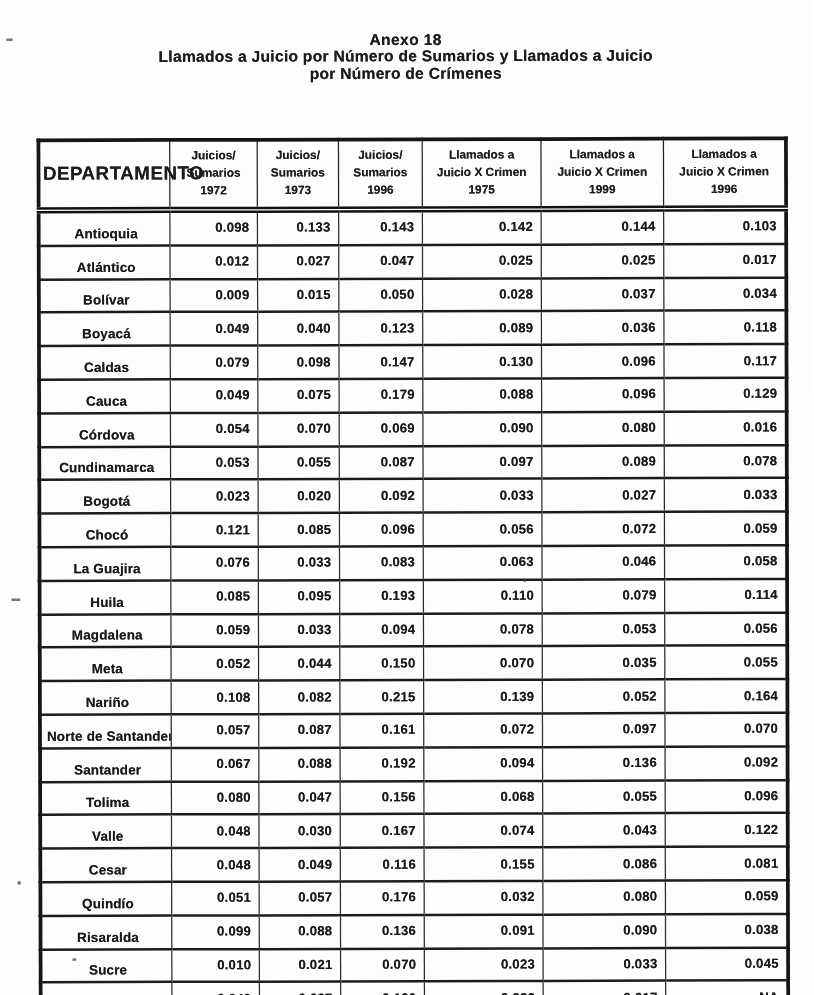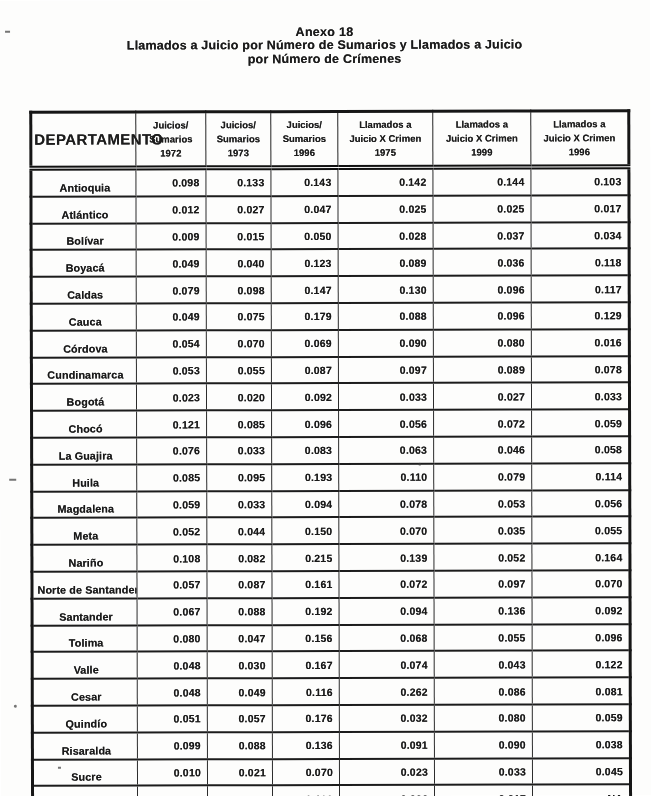--- a/index.html
+++ b/index.html
@@ -312,21 +312,21 @@
           <td class="num">0.167</td>
           <td class="num">0.074</td>
           <td class="num">0.043</td>
           <td class="num">0.122</td>
         </tr>
         <tr>
           <td class="dept">Cesar</td>
           <td class="num">0.048</td>
           <td class="num">0.049</td>
           <td class="num">0.116</td>
-          <td class="num">0.262</td>
+          <td class="num">0.155</td>
           <td class="num">0.086</td>
           <td class="num">0.081</td>
         </tr>
         <tr>
           <td class="dept">Quindío</td>
           <td class="num">0.051</td>
           <td class="num">0.057</td>
           <td class="num">0.176</td>
           <td class="num">0.032</td>
           <td class="num">0.080</td>

